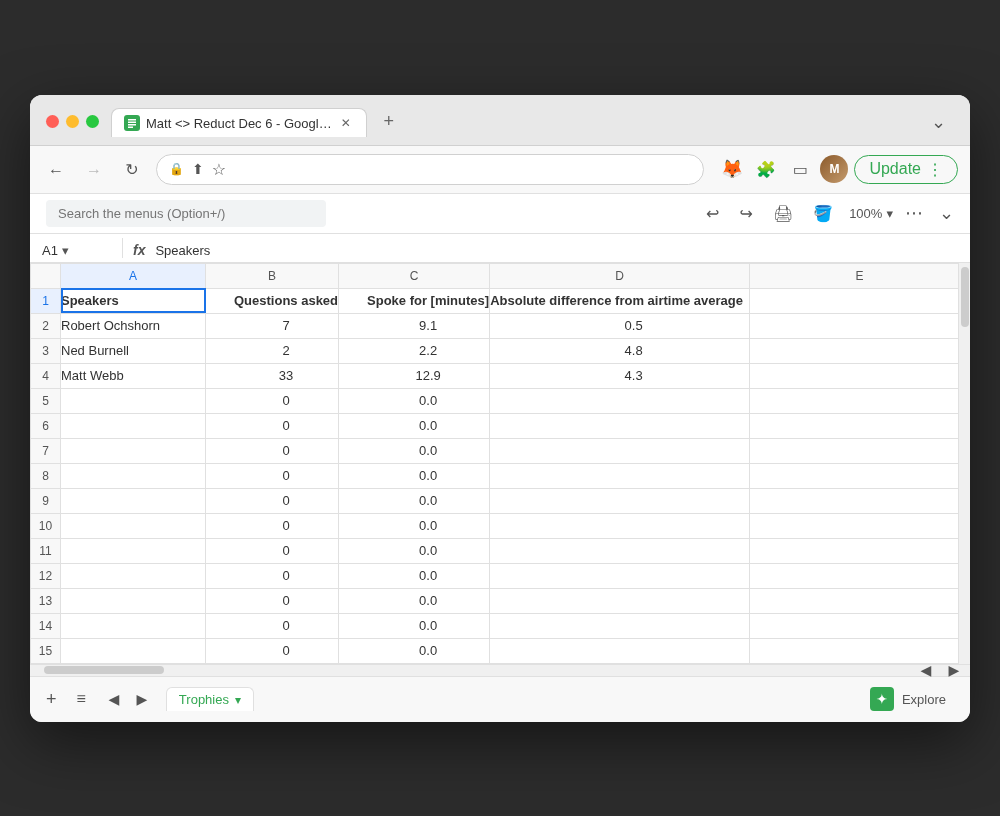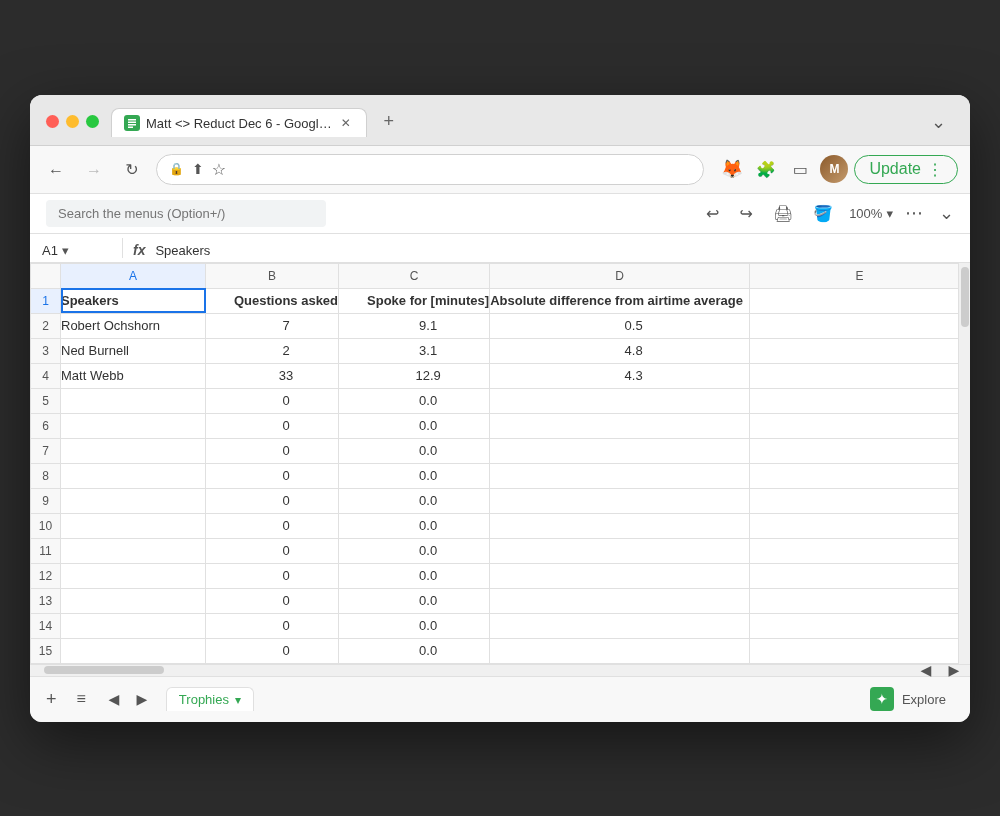--- a/index.html
+++ b/index.html
@@ -516,21 +516,21 @@
             <td class="cell col-a">Robert Ochshorn</td>
             <td class="cell col-b text-right">7</td>
             <td class="cell col-c text-right">9.1</td>
             <td class="cell col-d text-right">0.5</td>
             <td class="cell col-e"></td>
           </tr>
           <tr>
             <th class="row-header">3</th>
             <td class="cell col-a">Ned Burnell</td>
             <td class="cell col-b text-right">2</td>
-            <td class="cell col-c text-right">3.1</td>
+            <td class="cell col-c text-right">2.2</td>
             <td class="cell col-d text-right">4.8</td>
             <td class="cell col-e"></td>
           </tr>
           <tr>
             <th class="row-header">4</th>
             <td class="cell col-a">Matt Webb</td>
             <td class="cell col-b text-right">33</td>
             <td class="cell col-c text-right">12.9</td>
             <td class="cell col-d text-right">4.3</td>
             <td class="cell col-e"></td>

